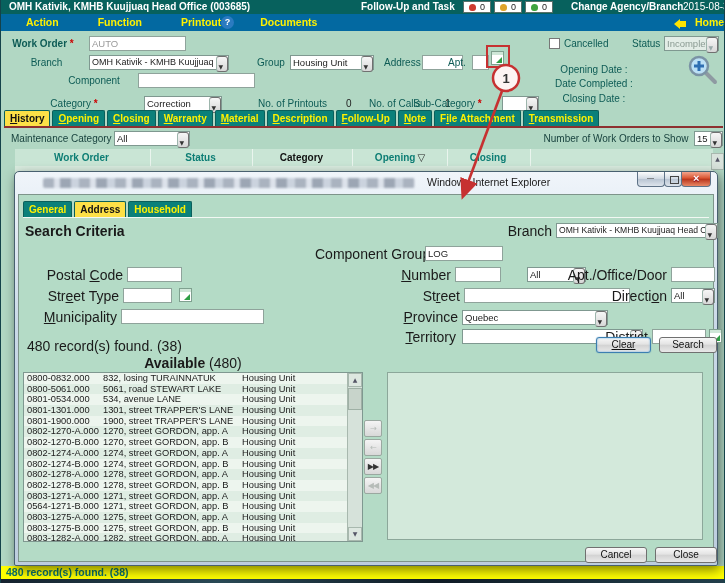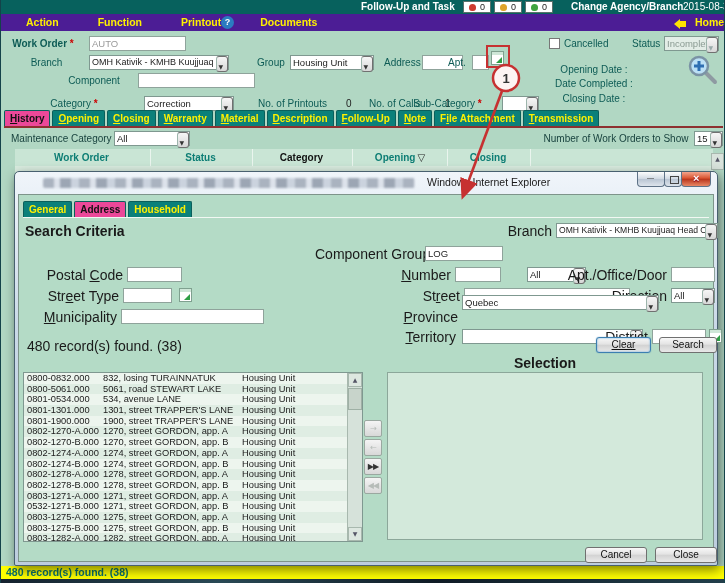--- a/index.html
+++ b/index.html
@@ -8,21 +8,21 @@
     position:relative; width:725px; height:583px; overflow:hidden;
     font-family:"Liberation Sans", sans-serif; font-size:10px;
     background:#B1D7C3; border-left:1px solid #14424a; border-right:1px solid #14424a;
   }
   
   .hdr { position:absolute; left:0; top:0; width:725px; height:14px; background:#07615D; color:#fff; }
   .hdr .t { position:absolute; font-weight:bold; font-size:10px; line-height:14px; white-space:nowrap; }
   .badges { position:absolute; left:462px; top:1px; display:flex; gap:3px; }
   .badge { display:flex; align-items:center; gap:4px; background:#fff; border:1px solid #59706b; height:12px; padding:0 5px; color:#222; font-size:9px; }
   .bell { width:7px; height:7px; border-radius:50% 50% 42% 42%; display:inline-block; }
-  .menu { position:absolute; left:0; top:14px; width:725px; height:17px; background:#4c1d95; }
+  .menu { position:absolute; left:0; top:14px; width:725px; height:17px; background:#0369a1; }
   .menu .mi { position:absolute; top:2px; color:#FFF100; font-weight:bold; font-size:10.5px; white-space:nowrap; cursor:default; }
   .helpicon { position:absolute; left:220px; top:2px; width:13px; height:13px; border-radius:50%; background:#2B7BC0; color:#fff; font-size:9px; font-weight:bold; text-align:center; line-height:13px; }
   .backwrap { position:absolute; left:668px; top:5px; display:flex; align-items:center; }
   .backtri { width:0; height:0; border:5px solid transparent; border-right:6px solid #FFE400; }
   .backbar { width:6px; height:6px; background:#FFE400; }
   
   .lbl { position:absolute; color:#0D5B55; font-size:10px; line-height:14px; white-space:nowrap; }
   .lbl.r { text-align:center; }
   .lbl.b { font-weight:bold; }
   .req { color:#C00; font-weight:bold; }
@@ -32,21 +32,21 @@
   .sel .tx { flex:1; overflow:hidden; white-space:nowrap; font-size:9.5px; line-height:13px; padding:0 2px; color:#222; }
   .sel .btn { width:12px; background:linear-gradient(#f6f6f6,#d7d7d7); border-left:1px solid #9db5ac; position:relative; }
   .sel .btn::after { content:"▼"; position:absolute; left:1.5px; top:3px; font-size:6px; color:#333; font-family:"DejaVu Sans",sans-serif; }
   .sel.dis { background:#E3EDE7; } .sel.dis .tx { color:#8a9a92; } .sel.dis .btn::after{ color:#9aa; }
   .chk { position:absolute; width:11px; height:11px; background:#fff; border:1px solid #777; }
   .lookup { position:absolute; width:13px; height:14px; border:1px solid #7FA08F; background:linear-gradient(#cfe7d8 0 3px, #fff 3px); }
   .lookup::after { content:""; position:absolute; right:1px; bottom:1px; border-left:6px solid transparent; border-bottom:6px solid #2E9E44; }
   
   .tabstrip { position:absolute; display:flex; align-items:flex-end; border-bottom:2px solid #8E3030; }
   .mtab { background:#0B807A; color:#FFF100; font-weight:bold; font-size:10px; padding:2px 5px 2px 5px; border:1px solid #0a5f5b; border-bottom:none; margin-right:2px; border-radius:2px 2px 0 0; white-space:nowrap; cursor:default; }
-  .mtab.active { background:#ec4899; color:#111; }
+  .mtab.active { background:#fde047; color:#111; }
   
   .thead { position:absolute; left:14px; top:149px; width:698px; height:17px; background:#C9E5D5; display:flex; }
   .hcol { border-right:1px solid #EAF5EE; color:#0C7D74; font-weight:bold; font-size:10px; text-align:center; line-height:17px; overflow:hidden; white-space:nowrap; }
   .hcol:nth-child(1){width:136px}.hcol:nth-child(2){width:102px}.hcol:nth-child(3){width:100px;color:#111}
   .hcol:nth-child(4){width:95px}.hcol:nth-child(5){width:83px}.hcol:nth-child(6){flex:1;border-right:none}
   .sort { font-family:"DejaVu Sans",sans-serif; color:#222; font-weight:normal; margin-left:2px; }
   .substrip { position:absolute; left:14px; top:166px; width:698px; height:6px; background:#D9ECDF; }
   .scrollup { position:absolute; left:710px; top:153px; width:13px; height:17px; background:#D9E3DC; border:1px solid #A8B8AE; text-align:center; }
   .scrollup::after { content:"▲"; font-size:6px; color:#556; font-family:"DejaVu Sans",sans-serif; position:relative; top:-2px; }
   
@@ -93,20 +93,21 @@
   .taskbar { position:absolute; left:0; top:579px; width:725px; height:4px; background:linear-gradient(90deg,#15222e,#2a4a56 30%,#101c26 60%,#23404c); }
   
   #annot { position:absolute; left:0; top:0; z-index:40; pointer-events:none; }
 </style>
 </head>
 <body>
 
 <div id="screen">
 
   <div class="hdr">
+    <span class="t" style="left:8px">OMH Kativik, KMHB Kuujjuaq Head Office (003685)</span>
     <span class="t" style="left:360px">Follow-Up and Task</span>
     <div class="badges">
       <span class="badge">
         <span class="bell" style="background: rgb(206, 58, 46);"></span>
         <span>0</span>
       </span>
         <span class="badge">
         <span class="bell" style="background: rgb(224, 163, 42);"></span>
         <span>0</span>
       </span>
@@ -156,21 +157,21 @@
   <span class="lookup" style="left:490px;top:51px"></span>
 
   <div class="lbl r" style="left:540px;top:63px;width:106px">Opening Date :</div>
   <div class="lbl r" style="left:540px;top:77px;width:106px">Date Completed :</div>
   <div class="lbl r" style="left:540px;top:92px;width:106px">Closing Date :</div>
 
   <div class="lbl r" style="left:53px;top:74px;width:80px">Component</div>
   <input class="inp" style="left: 137px; top: 73px; width: 117px;">
 
   <div class="lbl r" style="left:8px;top:97px;width:130px"><span>Category</span> <span class="req">*</span></div>
-  <div class="sel" style="left:143px;top:96px;width:90px">
+  <div class="sel" style="left:143px;top:96px;width:78px">
       <span class="tx">Correction</span>
       <span class="btn"></span>
     </div>
   <div class="lbl" style="left:257px;top:97px">No. of Printouts</div>
   <div class="lbl" style="left:345px;top:97px;color:#222">0</div>
   <div class="lbl" style="left:368px;top:97px">No. of Calls</div>
   <div class="lbl" style="left:444px;top:97px;color:#222">1</div>
   <div class="lbl r" style="left:397px;top:97px;width:99px"><span>Sub-Category</span> <span class="req">*</span></div>
   <div class="sel" style="left:501px;top:96px;width:37px">
       <span class="tx"></span>
@@ -264,39 +265,39 @@
       <input class="inp" style="left: 445px; top: 93px; width: 166px;">
       <div class="plbl r" style="left:548px;top:94px;width:100px">Directi<u>o</u>n</div>
       <div class="sel" style="left:652px;top:93px;width:44px">
           <span class="tx">All</span>
           <span class="btn"></span>
         </div>
 
       <div class="plbl r" style="left:8px;top:115px;width:90px"><u>M</u>unicipality</div>
       <input class="inp" style="left: 102px; top: 114px; width: 143px;">
       <div class="plbl r" style="left:347px;top:115px;width:92px"><u>P</u>rovince</div>
-      <div class="sel" style="left:443px;top:100px;width:197px">
+      <div class="sel" style="left:443px;top:115px;width:146px">
           <span class="tx">Quebec</span>
           <span class="btn"></span>
         </div>
 
       <div class="plbl r" style="left:345px;top:135px;width:92px"><u>T</u>erritory</div>
       <div class="sel" style="left:443px;top:134px;width:181px">
           <span class="tx"></span>
           <span class="btn"></span>
         </div>
       <div class="plbl r" style="left:531px;top:135px;width:98px">Di<u>s</u>trict</div>
       <input class="inp" style="left: 633px; top: 134px; width: 54px;">
       <span class="lookup" style="left:690px;top:134px"></span>
 
       <div class="plbl" style="left:8px;top:144px">480 record(s) found. (38)</div>
       <button class="btn focus" style="left:577px;top:142px;width:55px">Clear</button>
       <button class="btn" style="left:640px;top:142px;width:58px">Search</button>
 
-      <div class="plbl" style="left:368px;top:161px;width:316px;text-align:center;font-weight:bold">Selection</div>
+      <div class="plbl" style="left:4px;top:161px;width:340px;text-align:center"><b>Available</b> <span>(480)</span></div>
 
       <div class="listbox">
         <div class="lrows">
           <div class="lrow">
             <span class="c1">0800-0832.000</span>
             <span class="c2">832, losing TURAINNATUK</span>
             <span class="c3">Housing Unit</span>
           </div>
             <div class="lrow">
             <span class="c1">0800-5061.000</span>
@@ -347,21 +348,21 @@
             <span class="c1">0802-1278-B.000</span>
             <span class="c2">1278, street GORDON, app. B</span>
             <span class="c3">Housing Unit</span>
           </div>
             <div class="lrow">
             <span class="c1">0803-1271-A.000</span>
             <span class="c2">1271, street GORDON, app. A</span>
             <span class="c3">Housing Unit</span>
           </div>
             <div class="lrow">
-            <span class="c1">0532-1271-B.000</span>
+            <span class="c1">0564-1271-B.000</span>
             <span class="c2">1271, street GORDON, app. B</span>
             <span class="c3">Housing Unit</span>
           </div>
             <div class="lrow">
             <span class="c1">0803-1275-A.000</span>
             <span class="c2">1275, street GORDON, app. A</span>
             <span class="c3">Housing Unit</span>
           </div>
             <div class="lrow">
             <span class="c1">0803-1275-B.000</span>

